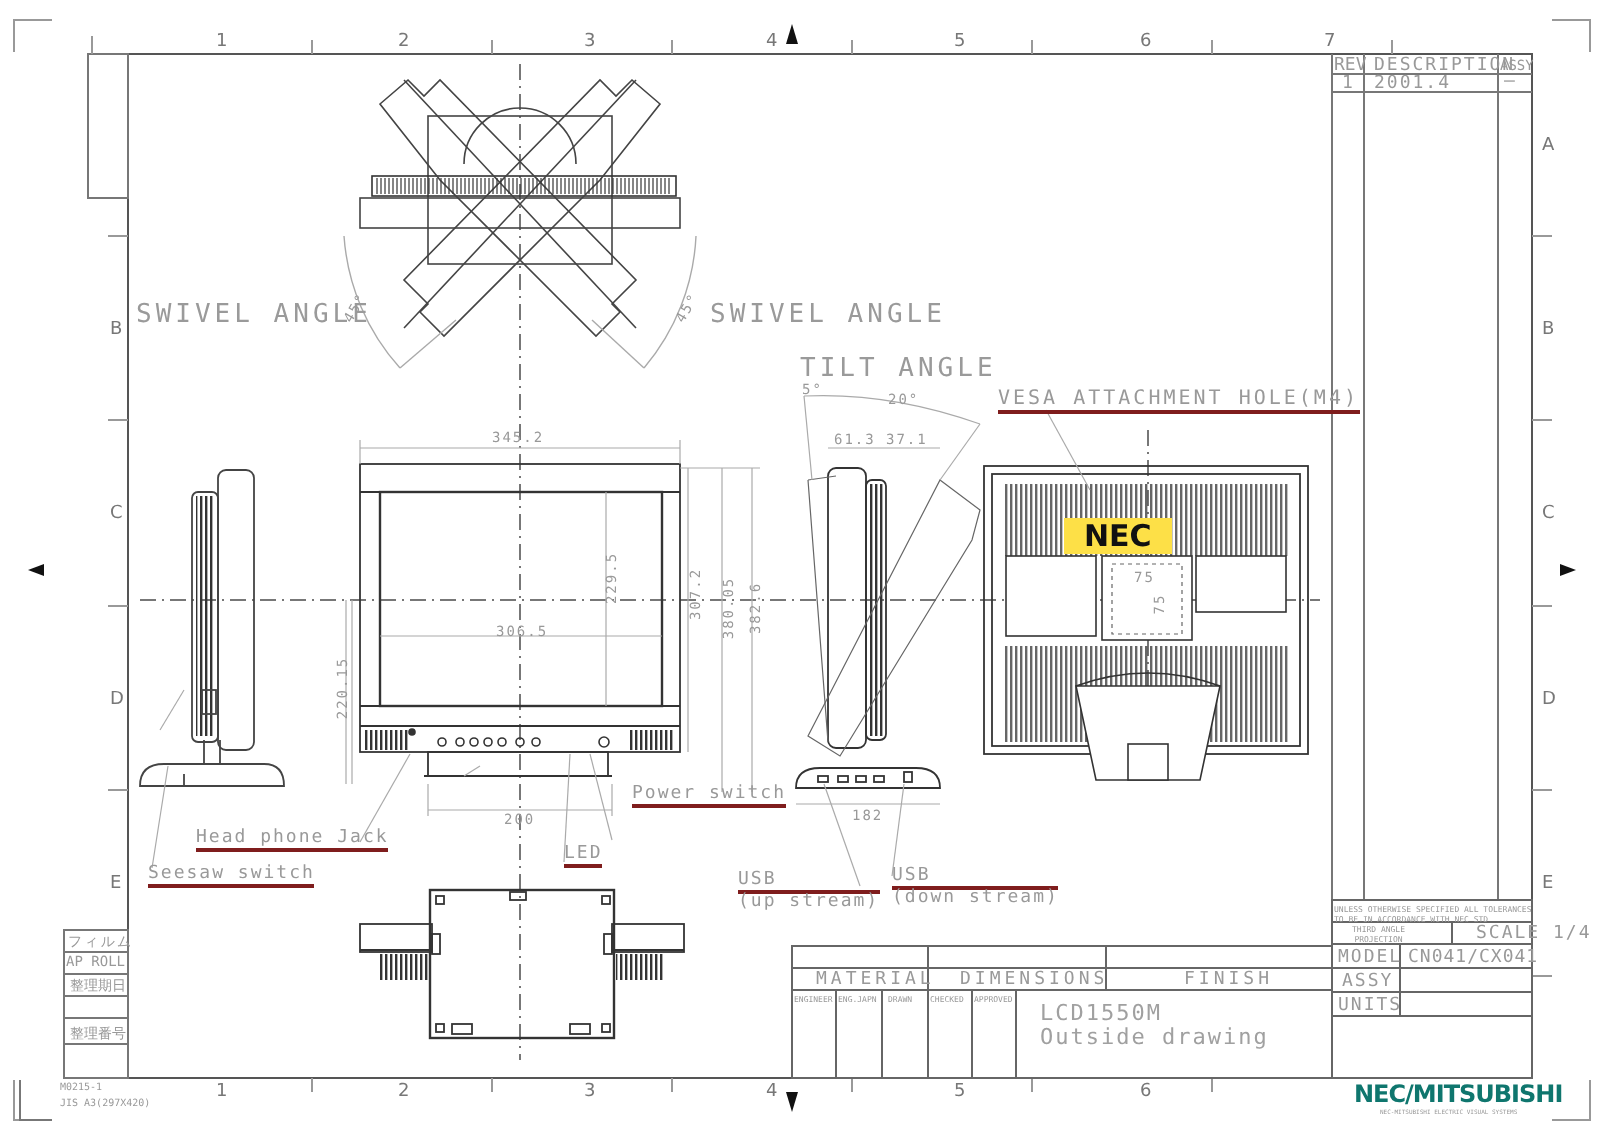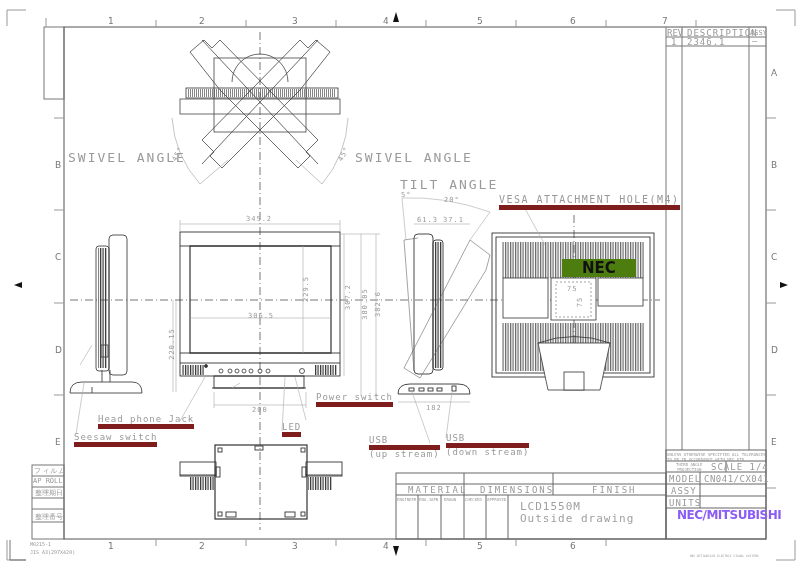--- a/index.html
+++ b/index.html
@@ -3,21 +3,21 @@
 <meta charset="utf-8">
 <style>
   html,body{margin:0;padding:0;background:#fff;}
   body{width:802px;height:567px;position:relative;overflow:hidden;font-family:"DejaVu Sans Mono","Liberation Mono",monospace;color:#888;}
   svg{position:absolute;left:0;top:0;}
   .lbl{position:absolute;font-family:"DejaVu Sans Mono","Liberation Mono",monospace;color:#999;white-space:nowrap;letter-spacing:1px;}
   .big{font-size:13px;letter-spacing:2px;color:#9a9a9a;}
   .mid{font-size:9px;color:#999;}
   .sm{font-size:7px;color:#999;}
   .tiny{font-size:4px;color:#999;letter-spacing:0;}
-  .ul{border-bottom:5px solid #7f1d1d;}
+  .ul{border-bottom:2px solid #7f1d1d;}
   .grid{font-family:"DejaVu Sans","Liberation Sans",sans-serif;font-size:9px;color:#777;letter-spacing:0;}
   .nec{font-family:"DejaVu Sans","Liberation Sans",sans-serif;font-weight:bold;}
 </style>
 </head>
 <body>
 
 <svg width="802" height="567" viewBox="0 0 802 567">
 
   <g stroke="#999" fill="none" stroke-width="1">
     <path d="M7,26 V10 H26"></path>
@@ -284,32 +284,32 @@
 
 <div class="lbl grid" style="left:55px;top:160px">B</div>
 <div class="lbl grid" style="left:55px;top:252px">C</div>
 <div class="lbl grid" style="left:55px;top:345px">D</div>
 <div class="lbl grid" style="left:55px;top:437px">E</div>
 
 <div class="lbl mid" style="left:667px;top:28px;letter-spacing:0">REV</div>
 <div class="lbl mid" style="left:687px;top:28px">DESCRIPTION</div>
 <div class="lbl sm" style="left:750px;top:29px;letter-spacing:0">ASSY</div>
 <div class="lbl mid" style="left:671px;top:37px">1</div>
-<div class="lbl mid" style="left:687px;top:37px">2346.1</div>
+<div class="lbl mid" style="left:687px;top:37px">2001.4</div>
 <div class="lbl mid" style="left:752px;top:36px">—</div>
 
 <div class="lbl tiny" style="left:667px;top:452px">
   <div>UNLESS OTHERWISE SPECIFIED ALL TOLERANCES</div>
   <div>TO BE IN ACCORDANCE WITH NEC STD</div>
 </div>
 <div class="lbl tiny" style="left:676px;top:462px;text-align:center">
   <div>THIRD ANGLE</div>
   <div>PROJECTION</div>
 </div>
-<div class="lbl mid" style="left:711px;top:462px">
+<div class="lbl mid" style="left:738px;top:462px">
   <span>SCALE</span>
   <span>1/4</span>
 </div>
 <div class="lbl mid" style="left:669px;top:474px">MODEL</div>
 <div class="lbl mid" style="left:704px;top:474px;letter-spacing:0.5px">CN041/CX041</div>
 <div class="lbl mid" style="left:671px;top:486px">ASSY</div>
 <div class="lbl mid" style="left:669px;top:498px">UNITS</div>
 
 <div class="lbl mid" style="left:408px;top:485px;letter-spacing:2px">MATERIAL</div>
 <div class="lbl mid" style="left:480px;top:485px;letter-spacing:2px">DIMENSIONS</div>
@@ -319,21 +319,21 @@
 <div class="lbl tiny" style="left:419px;top:497px">ENG.JAPN</div>
 <div class="lbl tiny" style="left:444px;top:497px">DRAWN</div>
 <div class="lbl tiny" style="left:465px;top:497px">CHECKED</div>
 <div class="lbl tiny" style="left:487px;top:497px">APPROVED</div>
 
 <div class="lbl" style="left:520px;top:501px;font-size:11px;line-height:12px;color:#a0a0a0;letter-spacing:1px">
   <div>LCD1550M</div>
   <div>Outside drawing</div>
 </div>
 
-<div class="lbl nec" style="left:677px;top:508px;font-size:12px;color:#8b5cf6;letter-spacing:-0.5px">NEC/MITSUBISHI</div>
+<div class="lbl nec" style="left:677px;top:540px;font-size:12px;color:#0f766e;letter-spacing:-0.5px">NEC/MITSUBISHI</div>
 <div class="lbl tiny" style="left:690px;top:554px;font-size:3px">NEC-MITSUBISHI ELECTRIC VISUAL SYSTEMS</div>
 
 <div class="lbl sm" style="left:34px;top:466px;font-family:Liberation Serif, serif">フィルム</div>
 <div class="lbl sm" style="left:33px;top:477px;letter-spacing:0">AP ROLL</div>
 <div class="lbl sm" style="left:35px;top:488px;font-family:'DejaVu Sans',sans-serif;letter-spacing:0">整理期日</div>
 <div class="lbl sm" style="left:35px;top:512px;font-family:Liberation Mono, monospace;letter-spacing:0">整理番号</div>
 <div class="lbl tiny" style="left:30px;top:541px;font-size:5px">M0215-1</div>
 <div class="lbl tiny" style="left:30px;top:549px;font-size:5px">JIS A3(297X420)</div>
 
 <div class="lbl big" style="left:68px;top:150px">SWIVEL ANGLE</div>
@@ -365,13 +365,13 @@
 <div class="lbl sm" style="left:349px;top:300px;transform:rotate(-90deg)">380.05</div>
 <div class="lbl sm" style="left:365px;top:300px;transform:rotate(-90deg)">382.6</div>
 <div class="lbl sm" style="left:156px;top:340px;transform:rotate(-90deg)">220.15</div>
 <div class="lbl sm" style="left:252px;top:406px">200</div>
 <div class="lbl sm" style="left:426px;top:404px">182</div>
 <div class="lbl sm" style="left:417px;top:216px">61.3</div>
 <div class="lbl sm" style="left:443px;top:216px">37.1</div>
 <div class="lbl sm" style="left:567px;top:285px">75</div>
 <div class="lbl sm" style="left:575px;top:298px;transform:rotate(-90deg)">75</div>
 
-<div class="lbl nec" style="left:562px;top:259px;font-size:15px;color:#111;background:#4d7c0f;padding:0 20px;letter-spacing:0">NEC</div>
+<div class="lbl nec" style="left:532px;top:259px;font-size:15px;color:#111;background:#fde047;padding:0 10px;letter-spacing:0">NEC</div>
 
 </body></html>

